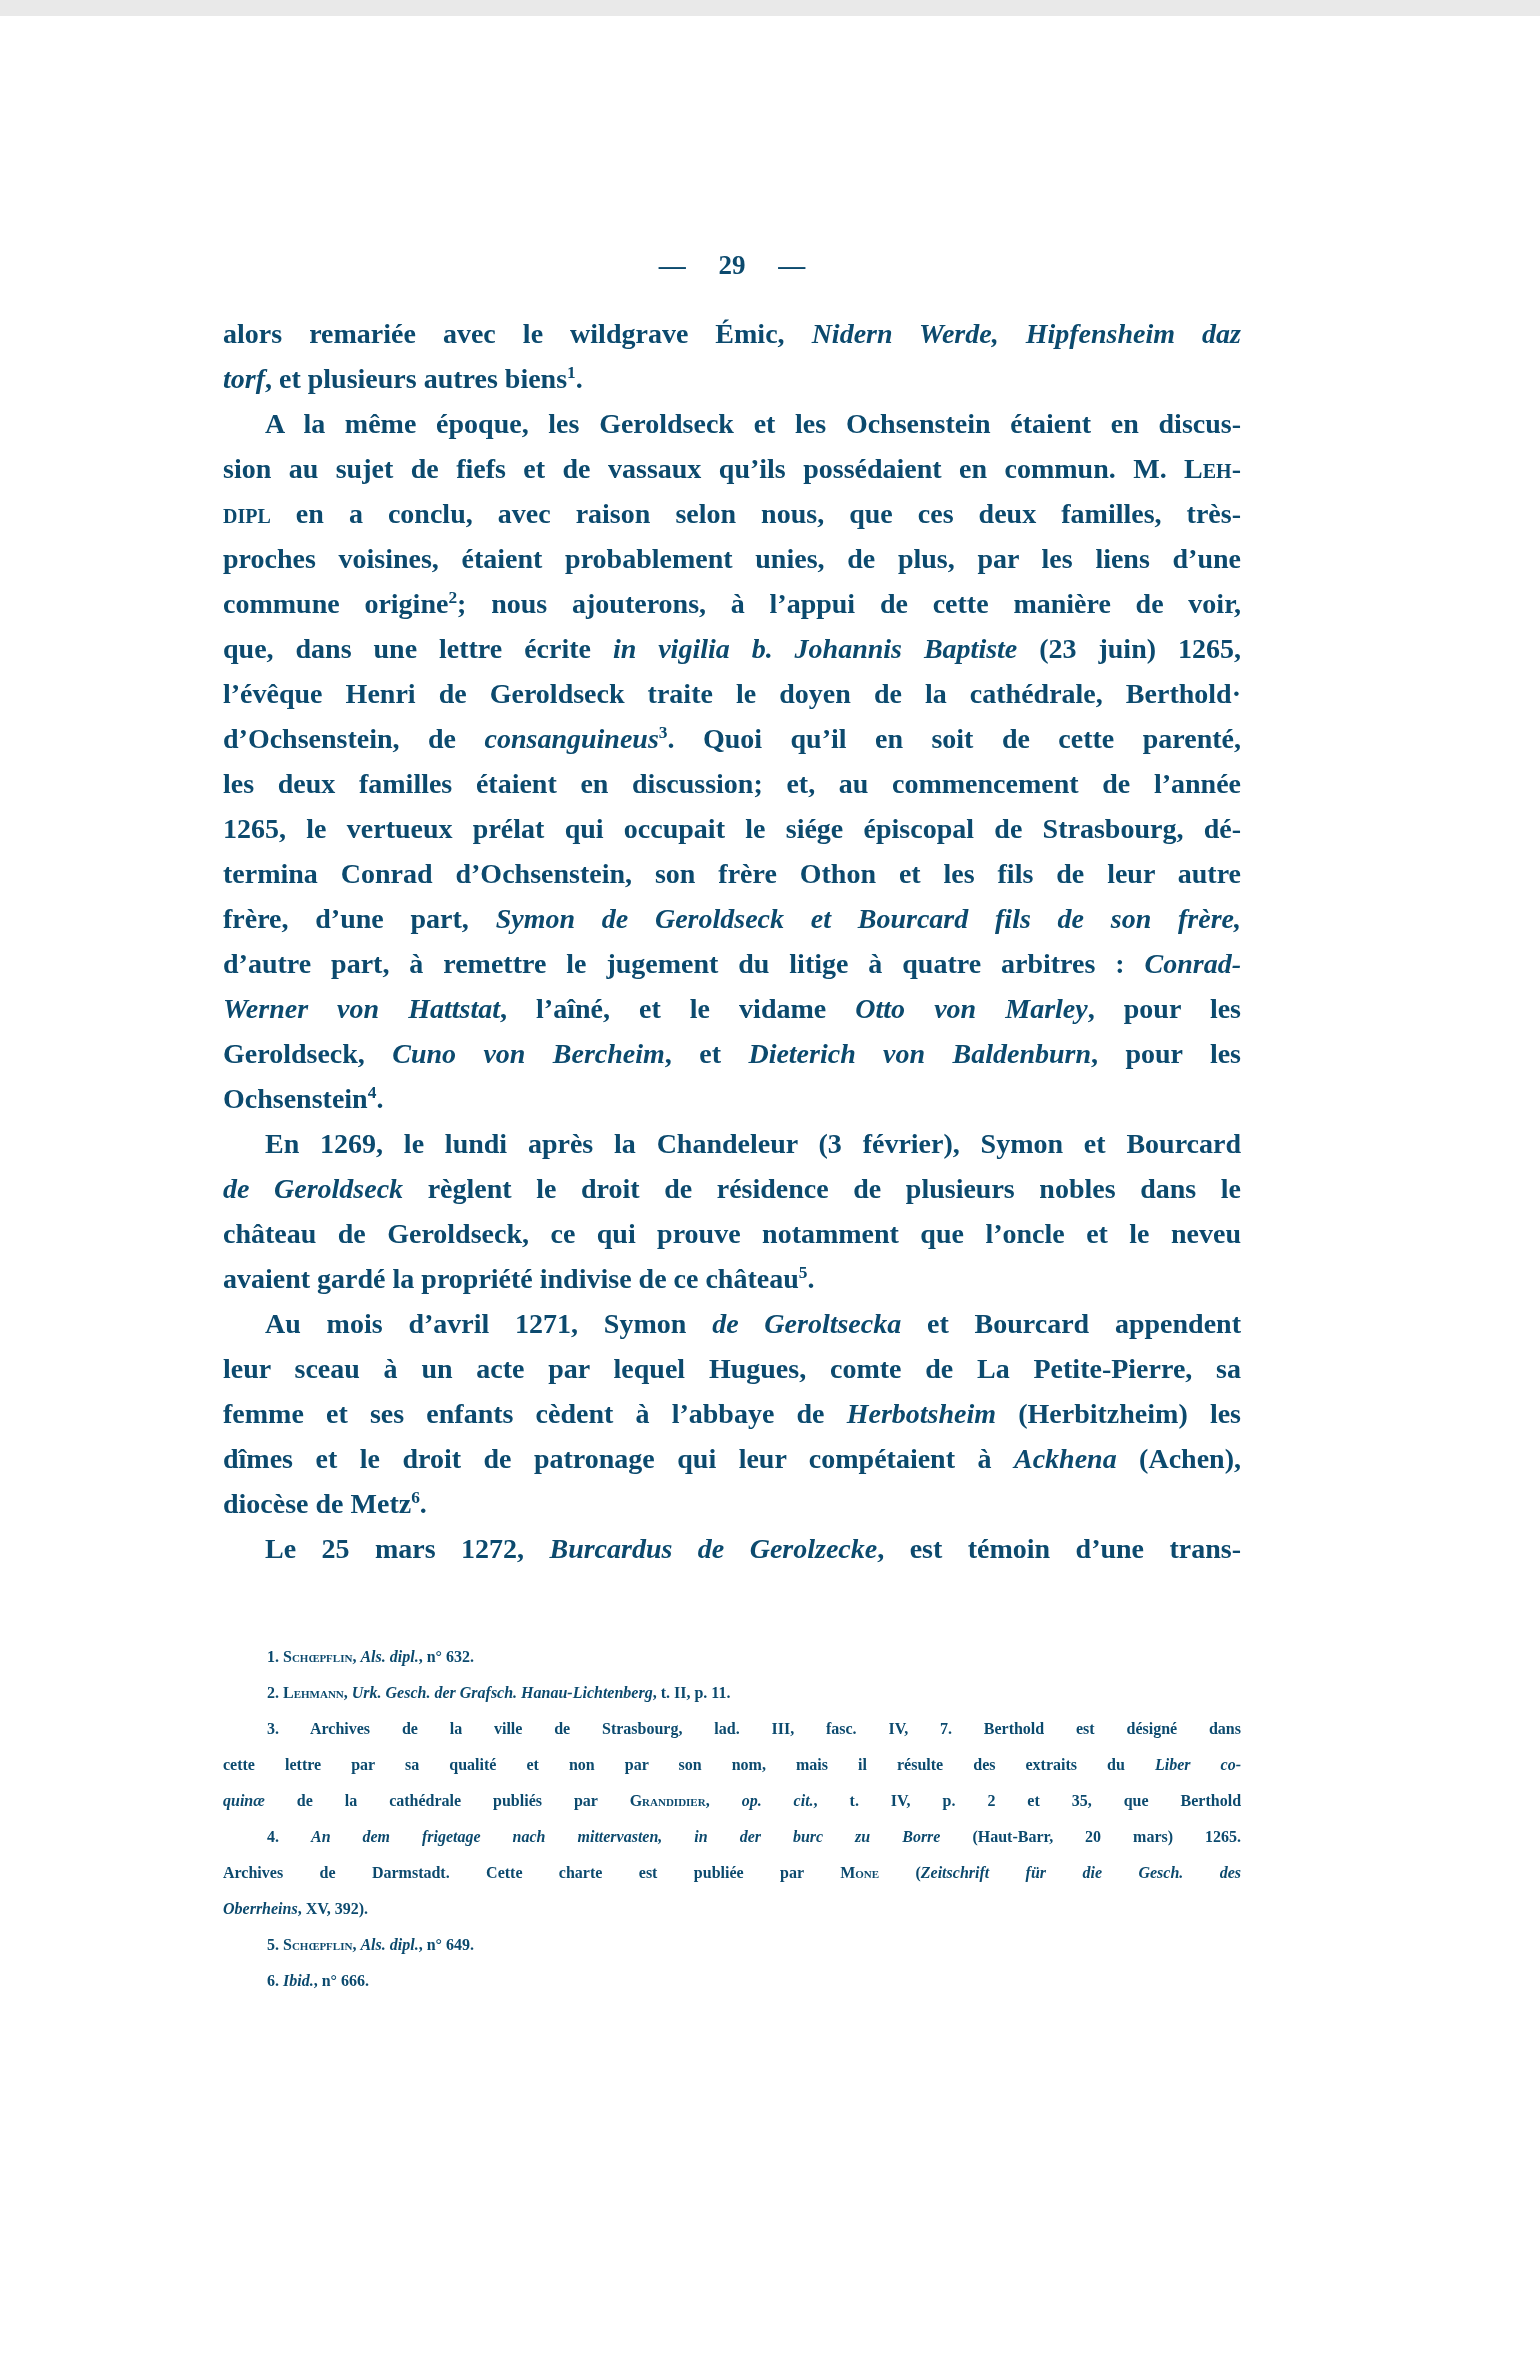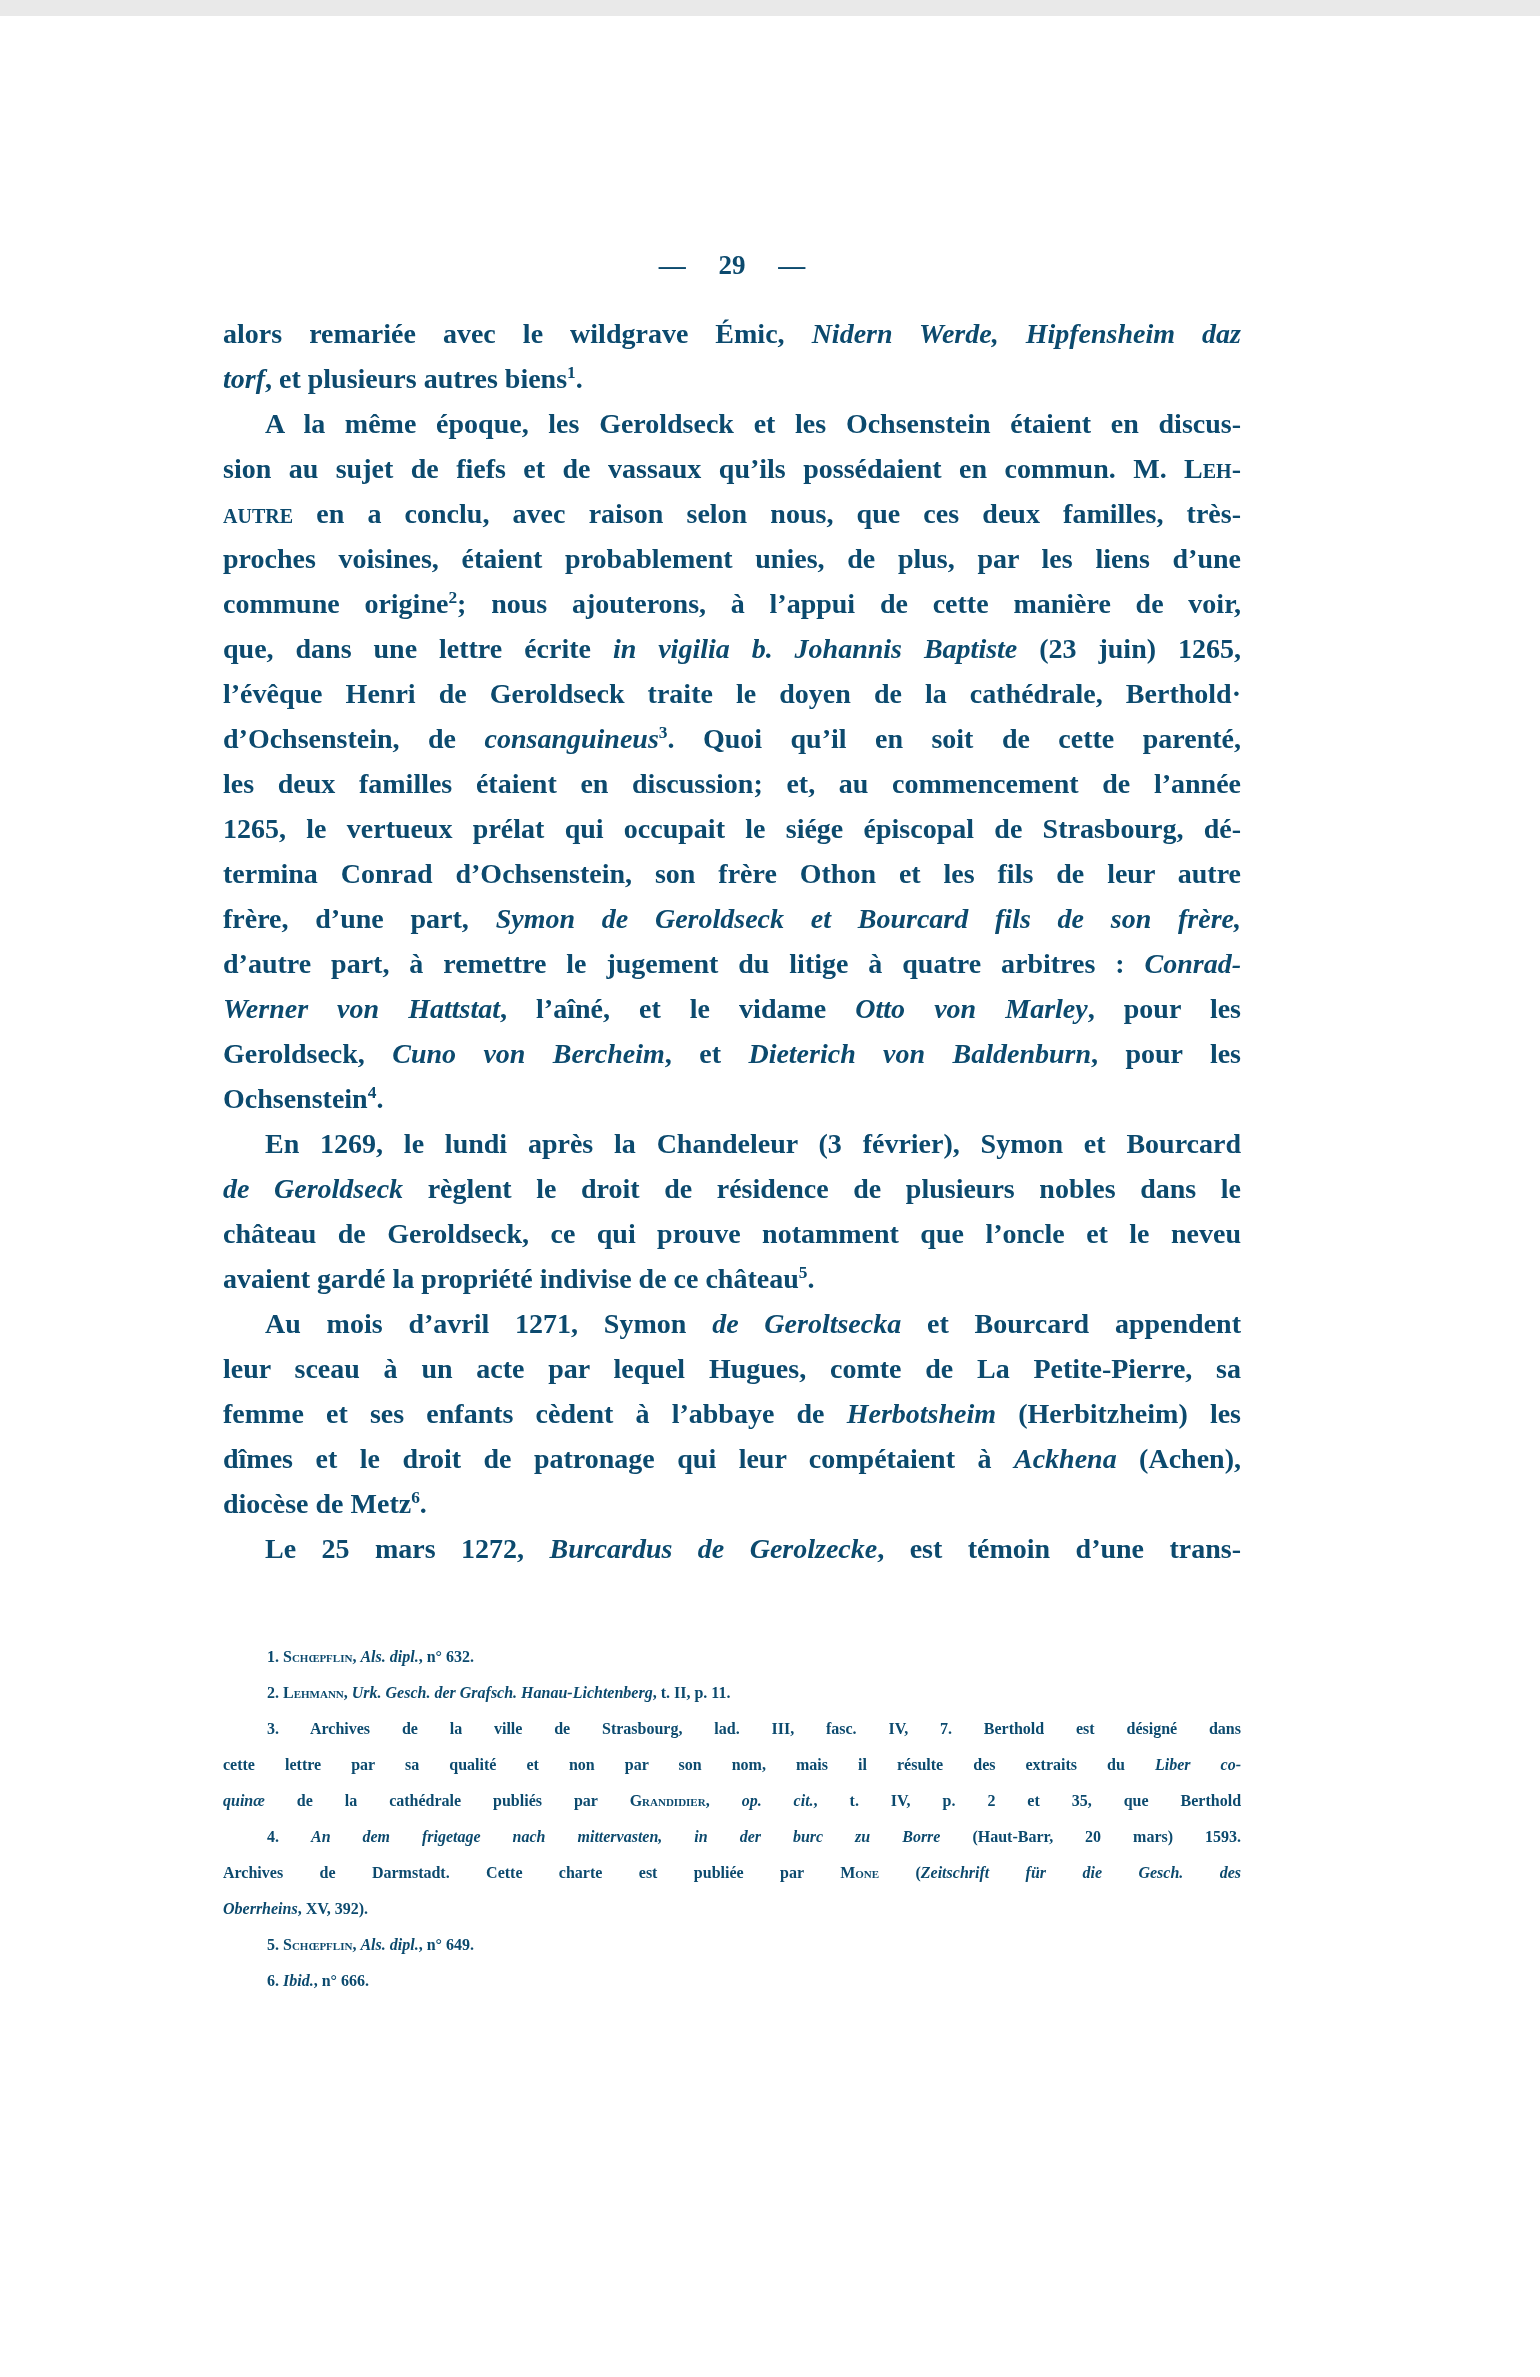--- a/index.html
+++ b/index.html
@@ -51,21 +51,21 @@
 <body>
 
 <div class="page">
   <div class="page-number">— 29 —</div>
 
   <div class="body-block">
       <div class="line"><span>alors remariée avec le wildgrave Émic, </span><span class="i">Nidern Werde, Hipfensheim daz</span></div>
       <div class="line end"><span class="i">torf</span><span>, et plusieurs autres biens</span><span class="su">1</span><span>.</span></div>
       <div class="line indent"><span>A la même époque, les Geroldseck et les Ochsenstein étaient en discus-</span></div>
       <div class="line"><span>sion au sujet de fiefs et de vassaux qu’ils possédaient en commun. M. </span><span class="sc">Leh-</span></div>
-      <div class="line"><span class="sc">autre</span><span> en a conclu, avec raison selon nous, que ces deux familles, très-</span></div>
+      <div class="line"><span class="sc">dipl</span><span> en a conclu, avec raison selon nous, que ces deux familles, très-</span></div>
       <div class="line"><span>proches voisines, étaient probablement unies, de plus, par les liens d’une</span></div>
       <div class="line"><span>commune origine</span><span class="su">2</span><span>; nous ajouterons, à l’appui de cette manière de voir,</span></div>
       <div class="line"><span>que, dans une lettre écrite </span><span class="i">in vigilia b. Johannis Baptiste</span><span> (23 juin) 1265,</span></div>
       <div class="line"><span>l’évêque Henri de Geroldseck traite le doyen de la cathédrale, Berthold·</span></div>
       <div class="line"><span>d’Ochsenstein, de </span><span class="i">consanguineus</span><span class="su">3</span><span>. Quoi qu’il en soit de cette parenté,</span></div>
       <div class="line"><span>les deux familles étaient en discussion; et, au commencement de l’année</span></div>
       <div class="line"><span>1265, le vertueux prélat qui occupait le siége épiscopal de Strasbourg, dé-</span></div>
       <div class="line"><span>termina Conrad d’Ochsenstein, son frère Othon et les fils de leur autre</span></div>
       <div class="line"><span>frère, d’une part, </span><span class="i">Symon de Geroldseck et Bourcard fils de son frère,</span></div>
       <div class="line"><span>d’autre part, à remettre le jugement du litige à quatre arbitres : </span><span class="i">Conrad-</span></div>
@@ -83,20 +83,20 @@
       <div class="line end"><span>diocèse de Metz</span><span class="su">6</span><span>.</span></div>
       <div class="line indent"><span>Le 25 mars 1272, </span><span class="i">Burcardus de Gerolzecke</span><span>, est témoin d’une trans-</span></div>
     </div>
 
   <div class="footnotes-block">
       <div class="line indent end"><span>1. </span><span class="sc">Schœpflin</span><span>, </span><span class="i">Als. dipl.</span><span>, n° 632.</span></div>
       <div class="line indent end"><span>2. </span><span class="sc">Lehmann</span><span>, </span><span class="i">Urk. Gesch. der Grafsch. Hanau-Lichtenberg</span><span>, t. II, p. 11.</span></div>
       <div class="line indent"><span>3. Archives de la ville de Strasbourg, lad. III, fasc. IV, 7. Berthold est désigné dans</span></div>
       <div class="line"><span>cette lettre par sa qualité et non par son nom, mais il résulte des extraits du </span><span class="i">Liber co-</span></div>
       <div class="line"><span class="i">quinæ</span><span> de la cathédrale publiés par </span><span class="sc">Grandidier</span><span>, </span><span class="i">op. cit.</span><span>, t. IV, p.  2  et  35,  que Berthold</span></div>
-      <div class="line indent"><span>4. </span><span class="i">An dem frigetage nach mittervasten, in der burc zu Borre</span><span> (Haut-Barr, 20 mars) 1593.</span></div>
+      <div class="line indent"><span>4. </span><span class="i">An dem frigetage nach mittervasten, in der burc zu Borre</span><span> (Haut-Barr, 20 mars) 1265.</span></div>
       <div class="line"><span>Archives de Darmstadt. Cette charte est publiée par </span><span class="sc">Mone</span><span> (</span><span class="i">Zeitschrift für die Gesch. des</span></div>
       <div class="line end"><span class="i">Oberrheins</span><span>, XV, 392).</span></div>
       <div class="line indent end"><span>5. </span><span class="sc">Schœpflin</span><span>, </span><span class="i">Als. dipl.</span><span>, n° 649.</span></div>
       <div class="line indent end"><span>6. </span><span class="i">Ibid.</span><span>, n° 666.</span></div>
     </div>
 </div>
 
 
 </body></html>

